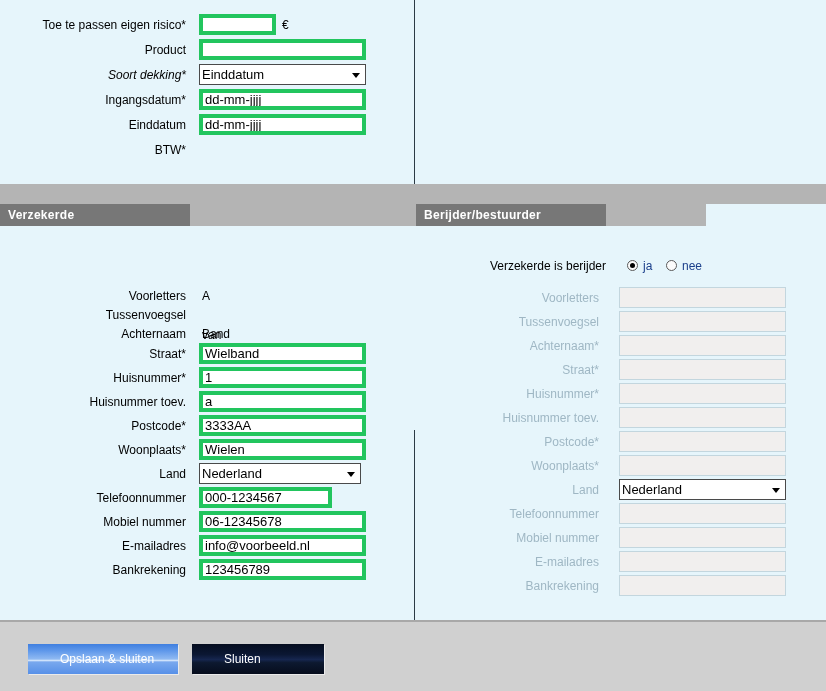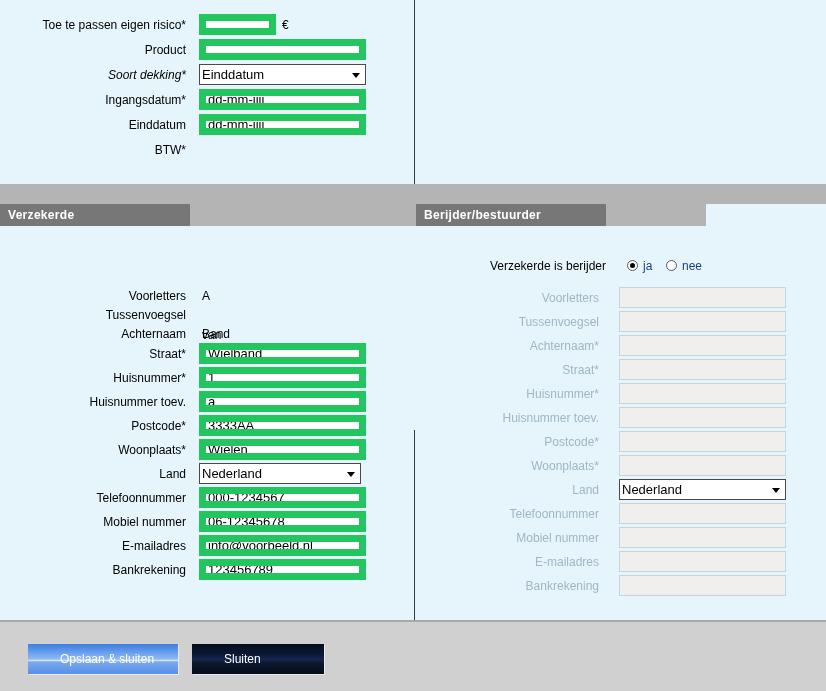--- a/index.html
+++ b/index.html
@@ -109,21 +109,21 @@
     color: #000000;
     line-height: 22px;
     white-space: nowrap;
   }
   .lbl.dim { color: #9fb7c4; }
 
   input.txt {
     position: absolute;
     height: 21px;
     box-sizing: border-box;
-    border: 7px solid #22c55e;
+    border: 4px solid #22c55e;
     background: #ffffff;
     font-family: "Liberation Sans", sans-serif;
     font-size: 13px;
     color: #000000;
     padding: 0 2px;
     line-height: 19px;
     outline: none;
   }
   input.txt::placeholder { color: #000000; opacity: 1; }
   input.txt[disabled] {
@@ -328,21 +328,21 @@
       <div class="row" style="left:0; top:259px;">
         <div class="lbl" style="left:0; top:0; width:186px;">Land</div>
         <div class="sel" style="left:199px; top:0; width:162px;">
           <span>Nederland</span>
           <span class="arrow"></span>
         </div>
       </div>
 
       <div class="row" style="left:0; top:283px;">
         <div class="lbl" style="left:0; top:0; width:186px;">Telefoonnummer</div>
-        <input class="txt" type="text" style="left: 199px; top: 0px; width: 167px;" value="000-1234567">
+        <input class="txt" type="text" style="left: 199px; top: 0px; width: 133px;" value="000-1234567">
       </div>
 
       <div class="row" style="left:0; top:307px;">
         <div class="lbl" style="left:0; top:0; width:186px;">Mobiel nummer</div>
         <input class="txt" type="text" style="left: 199px; top: 0px; width: 167px;" value="06-12345678">
       </div>
 
       <div class="row" style="left:0; top:331px;">
         <div class="lbl" style="left:0; top:0; width:186px;">E-mailadres</div>
         <input class="txt" type="text" style="left: 199px; top: 0px; width: 167px;" value="info@voorbeeld.nl">

